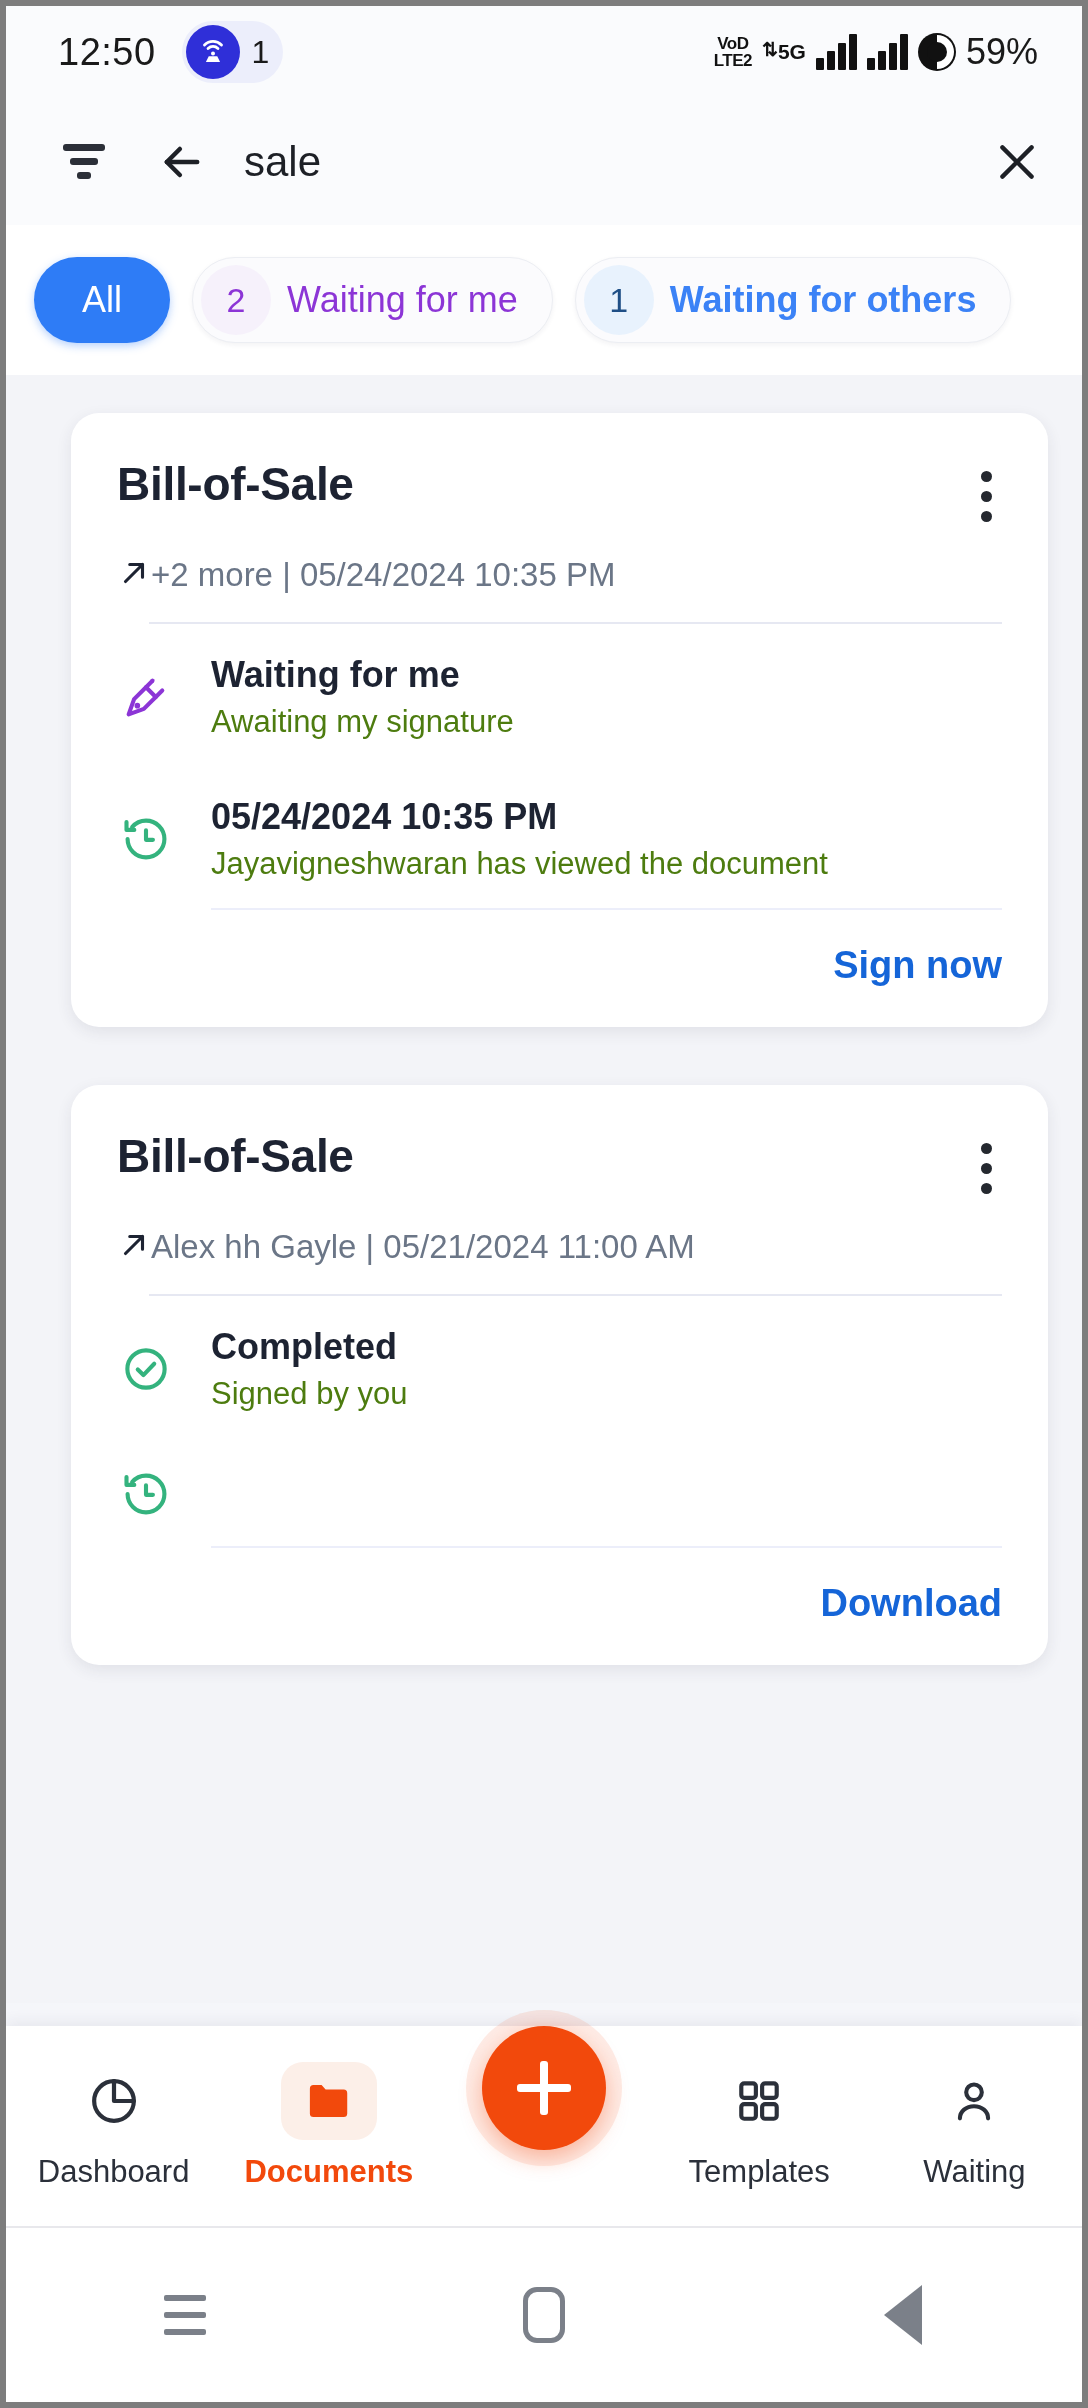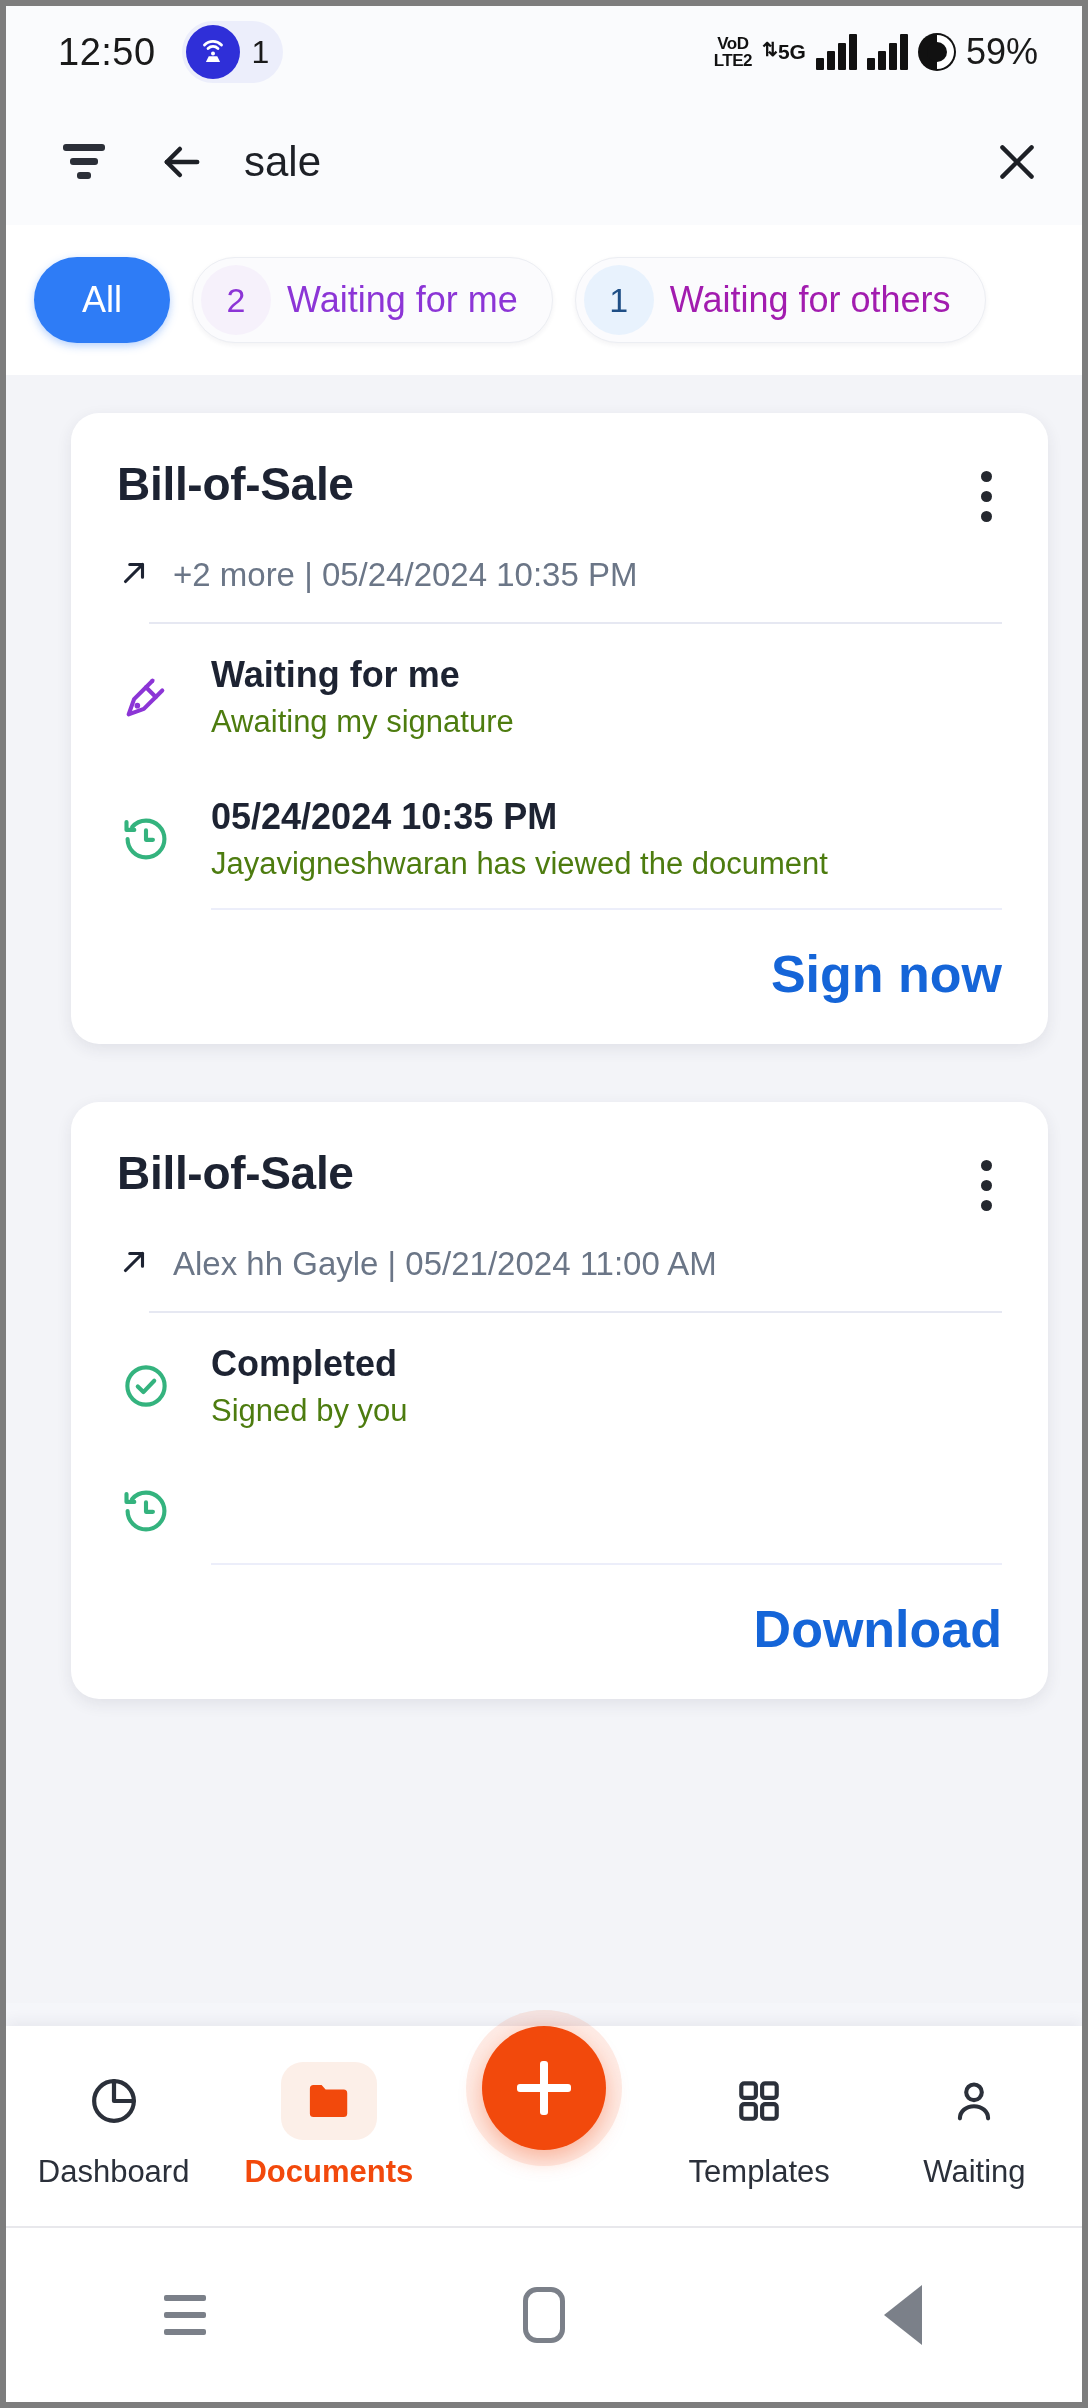--- a/index.html
+++ b/index.html
@@ -147,21 +147,21 @@
   .chip-badge {
     width: 70px; height: 70px;
     border-radius: 50%;
     display:flex; align-items:center; justify-content:center;
     font-size: 34px;
     margin-right: 16px;
   }
   .badge-purple { background: #f6f1fb; color: #8c35d6; }
   .badge-blue   { background: #e8f2fd; color: #1f4f86; }
   .label-purple { color: #8c35d6; }
-  .label-blue   { color: #a21caf; }
+  .label-blue   { color: #3b82f6; font-weight: bold; }
 
   
   .content {
     position: relative;
     background: #f3f4f8;
     height: 1628px;
     padding: 38px 34px 0 34px;
     overflow: hidden;
   }
   .card {
@@ -177,21 +177,20 @@
     font-size: 46px;
     font-weight: bold;
     color: #1d2332;
     letter-spacing: -0.3px;
   }
   .kebab { margin-left:auto; display:flex; flex-direction:column; gap:9px; padding: 14px 10px;}
   .kebab i { display:block; width:11px; height:11px; border-radius:50%; background:#24282f;}
   .card-sub {
     display: flex; align-items: flex-start;
     margin-top: 20px;
-    gap: 22px;
   }
   .card-sub-text {
     font-size: 33px;
     color: #6b7687;
     white-space: nowrap;
   }
   .hr {
     height: 2px;
     background: #e6e8f2;
     margin: 28px 0 0 32px;
@@ -212,21 +211,21 @@
   }
   .row-divider {
     height: 2px; background: #eceefa; margin-left: 94px;
   }
   .card-action {
     text-align: right;
     padding-top: 34px;
     padding-bottom: 6px;
   }
   .card-action span {
-    font-size: 52px;
+    font-size: 38px;
     font-weight: bold;
     color: #1565d8;
   }
 
   
   .bottomnav {
     position: absolute;
     left: 0; right: 0;
     bottom: 176px;
     height: 200px;

